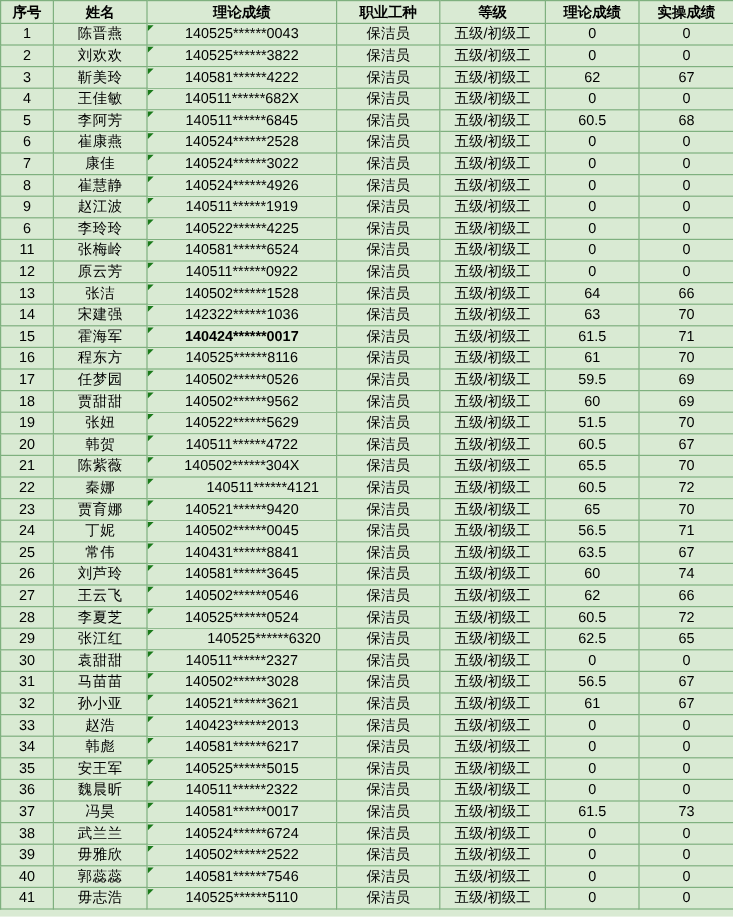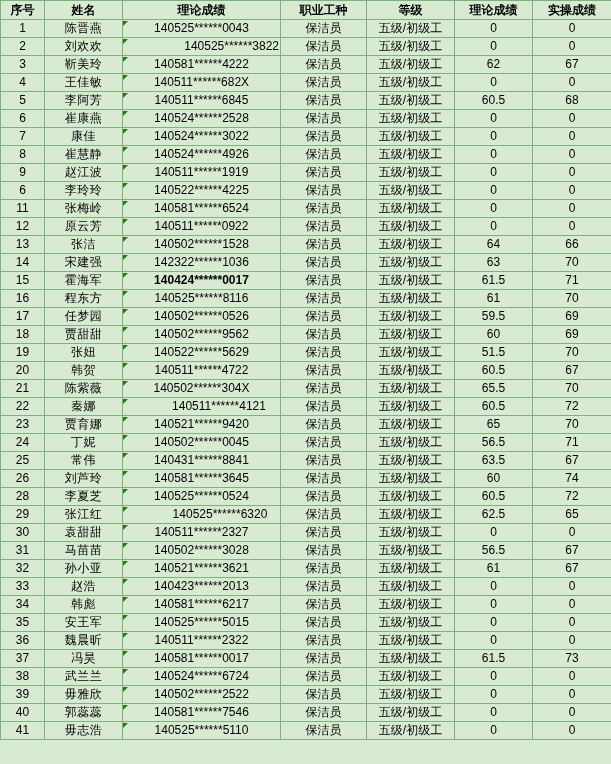--- a/index.html
+++ b/index.html
@@ -107,21 +107,21 @@
           <td class="name">陈晋燕</td>
           <td class="idnum" style="position: relative;"><span class="marker"></span>140525******0043</td>
           <td>保洁员</td>
           <td>五级/初级工</td>
           <td class="num">0</td>
           <td class="num">0</td>
         </tr>
         <tr>
           <td>2</td>
           <td class="name">刘欢欢</td>
-          <td class="idnum" style="position: relative; text-align: right;"><span class="marker"></span>140525******3822</td>
+          <td class="idnum" style="position: relative;"><span class="marker"></span>140525******3822</td>
           <td>保洁员</td>
           <td>五级/初级工</td>
           <td class="num">0</td>
           <td class="num">0</td>
         </tr>
         <tr>
           <td>3</td>
           <td class="name">靳美玲</td>
           <td class="idnum" style="position: relative;"><span class="marker"></span>140581******4222</td>
           <td>保洁员</td>
@@ -328,20 +328,29 @@
           <td class="num">67</td>
         </tr>
         <tr>
           <td>26</td>
           <td class="name">刘芦玲</td>
           <td class="idnum" style="position: relative;"><span class="marker"></span>140581******3645</td>
           <td>保洁员</td>
           <td>五级/初级工</td>
           <td class="num">60</td>
           <td class="num">74</td>
+        </tr>
+        <tr>
+          <td>27</td>
+          <td class="name">王云飞</td>
+          <td class="idnum" style="position: relative;"><span class="marker"></span>140502******0546</td>
+          <td>保洁员</td>
+          <td>五级/初级工</td>
+          <td class="num">62</td>
+          <td class="num">66</td>
         </tr>
         <tr>
           <td>28</td>
           <td class="name">李夏芝</td>
           <td class="idnum" style="position: relative;"><span class="marker"></span>140525******0524</td>
           <td>保洁员</td>
           <td>五级/初级工</td>
           <td class="num">60.5</td>
           <td class="num">72</td>
         </tr>

